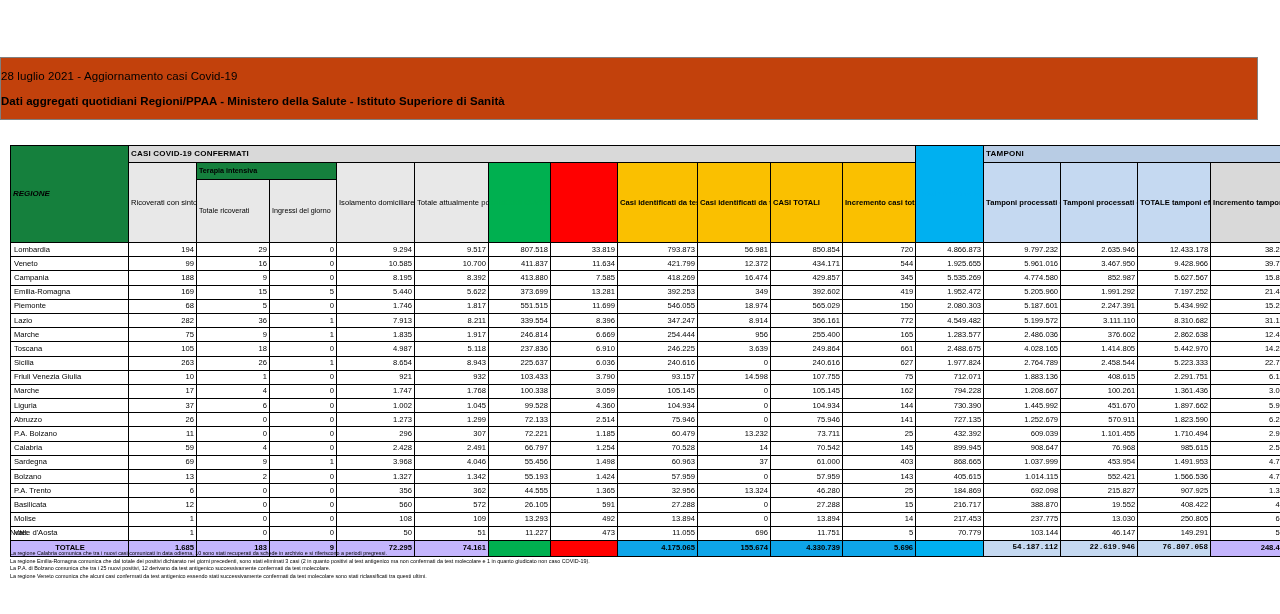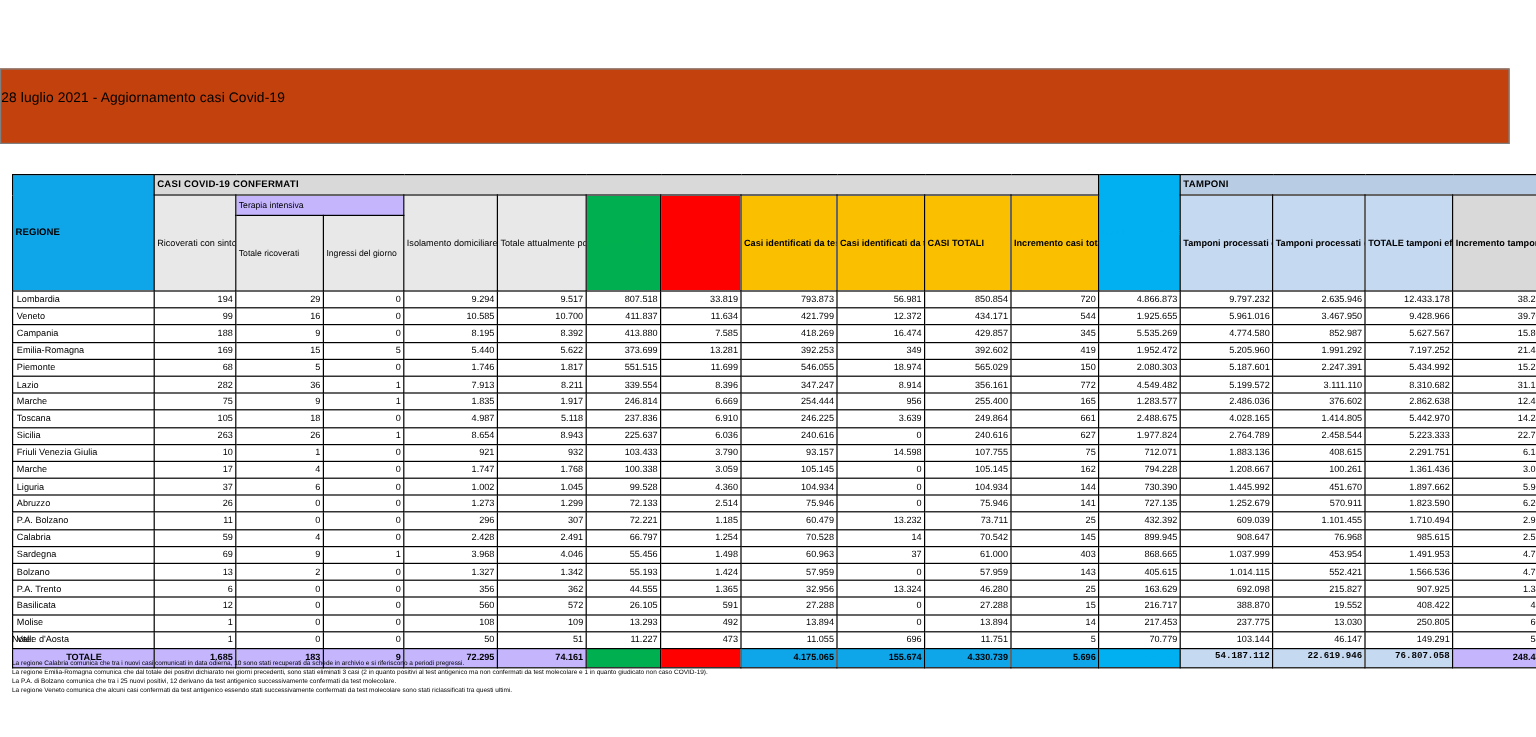--- a/index.html
+++ b/index.html
@@ -26,24 +26,24 @@
     border:1px solid #000;
     padding:0 2px;
     line-height:1.05;
     overflow:hidden;
     white-space:nowrap;
   }
   
   thead th{font-weight:700;text-align:left;vertical-align:middle;}
   th.grp{height:16px;font-size:8px;letter-spacing:.2px;}
   th.sub{height:62px;font-size:7.2px;font-weight:700;white-space:normal;line-height:1.12;}
-  th.regione-h{background:#0ea5e9;height:78px;font-size:8px;}
+  th.regione-h{background:#15803d;height:78px;font-size:8px;font-style:italic;}
   th.casi-grp{background:#d9d9d9;}
   th.tamponi-grp{background:#b8cce4;}
-  th.ti-grp{background:#c4b5fd;height:16px;font-size:7.2px;font-weight:400;}
+  th.ti-grp{background:#15803d;height:16px;font-size:7.2px;font-weight:700;}
   th.lightcell{background:#e8e8e8;font-weight:400;}
   th.greencell{background:#00b050;color:#00b050;}
   th.redcell{background:#ff0000;color:#ff0000;}
   th.orangecell{background:#fac000;}
   th.cyancell{background:#00b0f0;color:#00b0f0;}
   th.bluecell{background:#c5d9f1;}
   th.greycell{background:#d9d9d9;}
 
   
   tbody td{height:13.2px;text-align:right;font-size:7.6px;background:#ffffff;}
@@ -61,20 +61,21 @@
   .notes-title{font-size:7.5px;font-weight:400;margin-bottom:13px;}
   .note-line{font-size:5.4px;line-height:1.42;white-space:nowrap;overflow:hidden;}
 </style>
 </head>
 <body>
 
 <div class="page">
 
   <div class="title-box">
     <div class="title-line1">28 luglio 2021 - Aggiornamento casi Covid-19</div>
+    <div class="title-line2">Dati aggregati quotidiani Regioni/PPAA - Ministero della Salute - Istituto Superiore di Sanità</div>
   </div>
 
   <div class="tbl-wrap">
     <table class="covid">
       <colgroup>
         <col style="width:118px">
         <col style="width:68px">
           <col style="width:73px">
           <col style="width:67px">
           <col style="width:78px">
@@ -449,21 +450,21 @@
             <td>0</td>
             <td>0</td>
             <td>356</td>
             <td>362</td>
             <td>44.555</td>
             <td>1.365</td>
             <td>32.956</td>
             <td>13.324</td>
             <td>46.280</td>
             <td>25</td>
-            <td>163.629</td>
+            <td>184.869</td>
             <td>692.098</td>
             <td>215.827</td>
             <td>907.925</td>
             <td>1.344</td>
           </tr>
           <tr>
             <td class="reg">Basilicata</td>
             <td>12</td>
             <td>0</td>
             <td>0</td>

